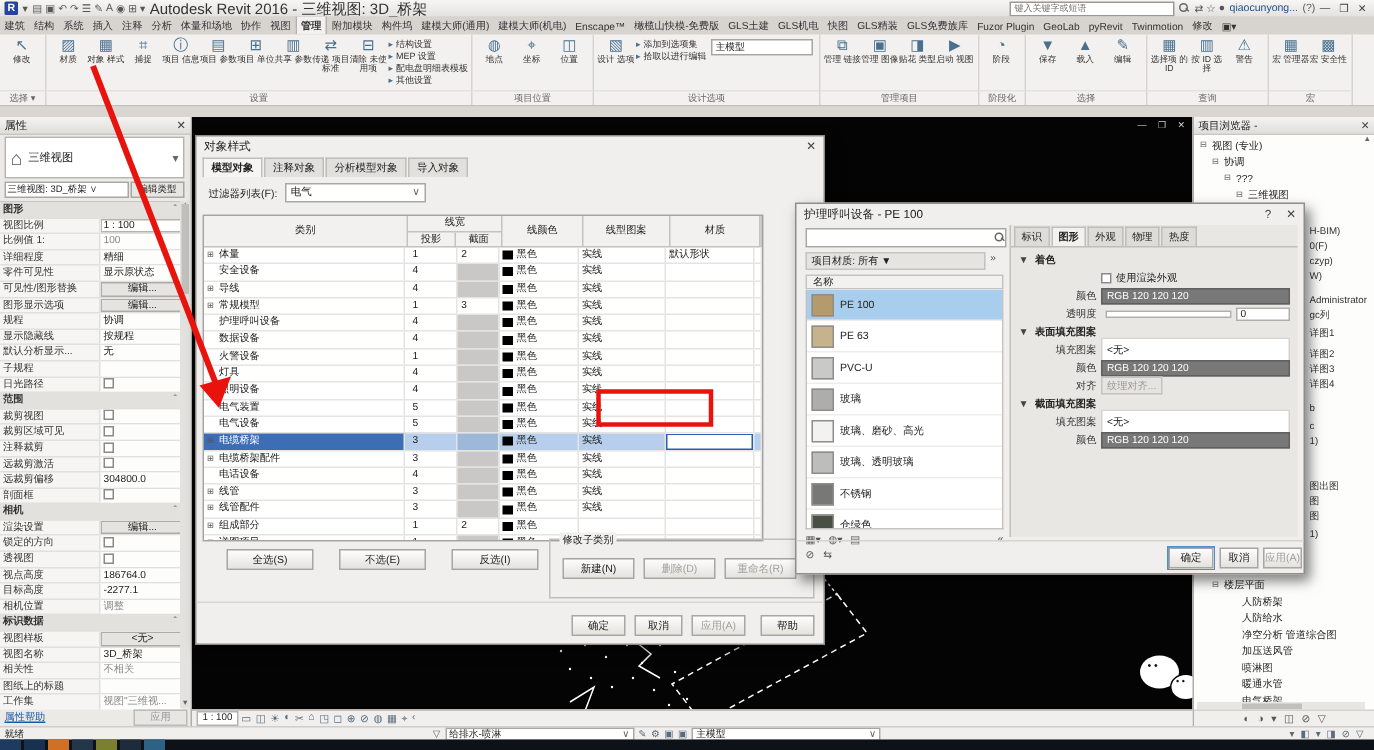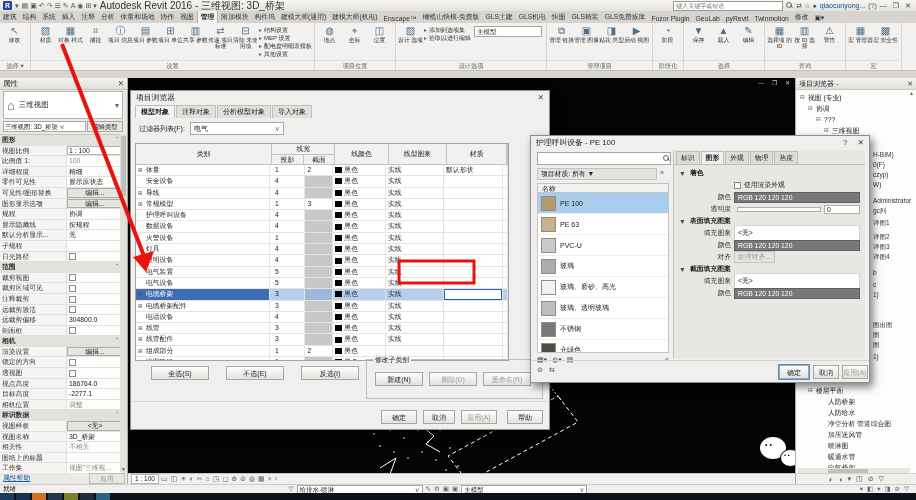--- a/index.html
+++ b/index.html
@@ -667,21 +667,21 @@
   <div class="watermark">
     <div class="wc">
         <div class="b1"></div>
         <div class="b2"></div>
       </div>
     <div class="wmtext">FreeBIM</div>
   </div>
 
   <div class="dlg osdlg">
     <div class="dlgtitle">
-      <span>项目浏览器</span>
+      <span>对象样式</span>
       <span class="x">✕</span>
     </div>
     <div class="ostabs">
         <div class="ostab active">模型对象</div>
         <div class="ostab">注释对象</div>
         <div class="ostab">分析模型对象</div>
         <div class="ostab">导入对象</div>
       </div>
     <div class="osfilter">
       <span>过滤器列表(F):</span>

